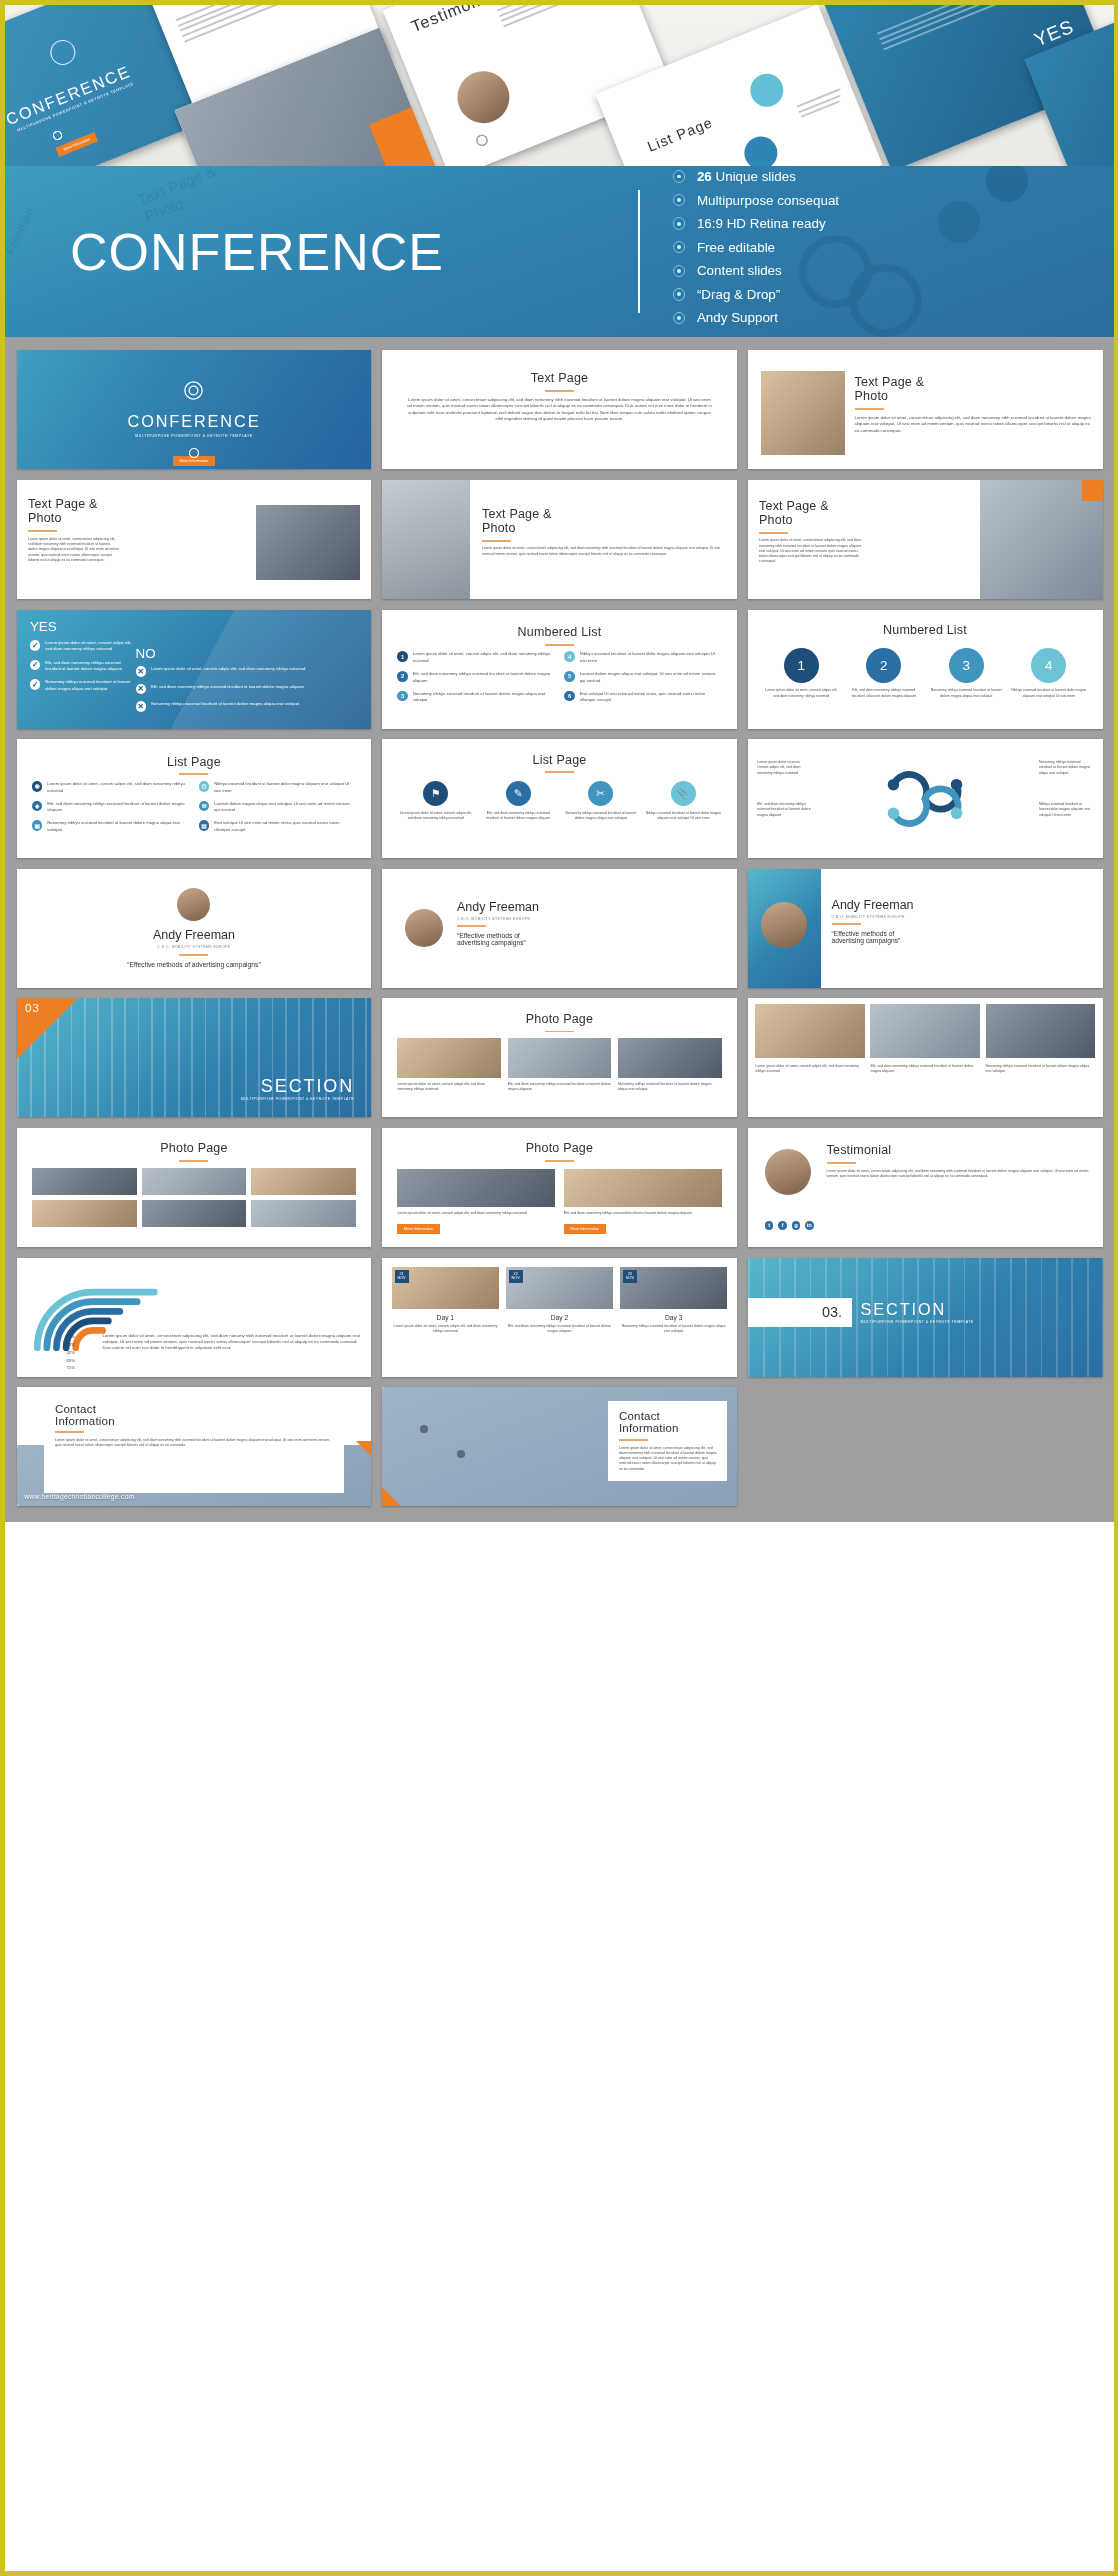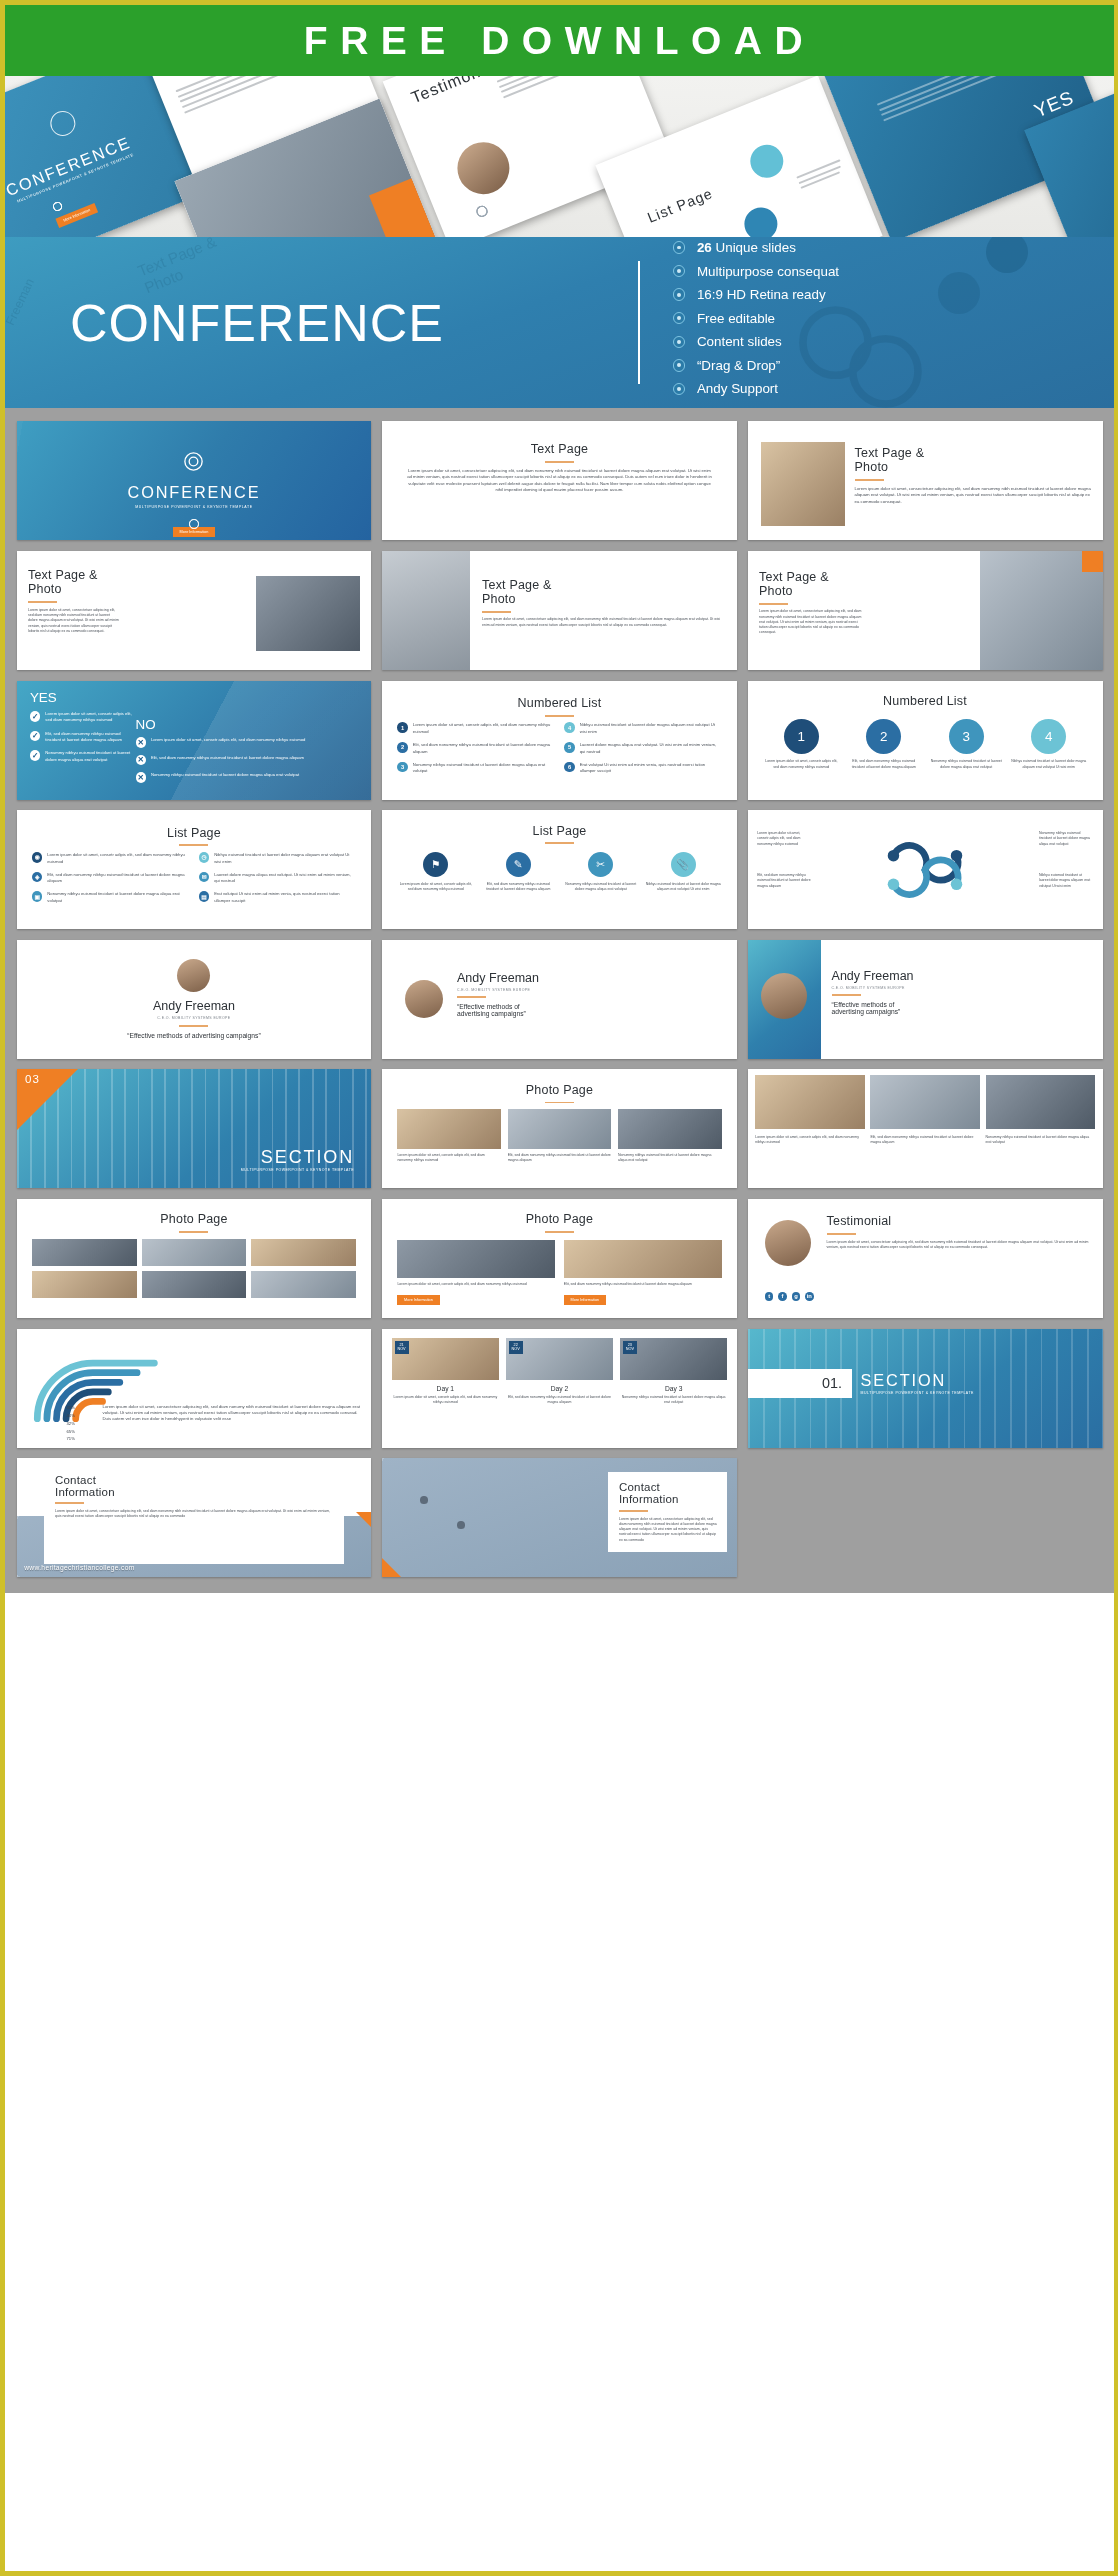--- a/index.html
+++ b/index.html
@@ -204,23 +204,20 @@
     position:absolute; left:8.6px; top:3.8px; color:#fff;
     font-size:11.5px; letter-spacing:1px;
   }
   .bar-chart-svg { display:block; }
 </style>
 </head>
 <body>
 
 <div class="page">
 
-  <div class="banner">
-    <div class="banner-text">FREE DOWNLOAD</div>
-  </div>
 
   <div class="hero-strip">
 
     <div class="mock blue" style="left:-29px;top:-9.6px;width:221px;height:168px;transform:rotate(-22deg);">
       <div class="circ" style="left:86px;top:38px;width:25px;height:25px;border:1.9px solid rgba(255,255,255,.85);"></div>
       <div class="mock-lbl" style="left:21px;top:83px;font-size:16.3px;letter-spacing:1.9px;">CONFERENCE</div>
       <div class="mock-lbl sub-tiny" style="left:27px;top:104px;">MULTIPURPOSE POWERPOINT &amp; KEYNOTE TEMPLATE</div>
       <div style="position:absolute;left:58px;top:121px;display:flex;gap:4.8px;">
         <div class="circ" style="width:8.6px;height:8.6px;border:1px solid rgba(255,255,255,.8);"></div>
         <div class="circ" style="width:8.6px;height:8.6px;border:1px solid rgba(255,255,255,.8);"></div>
@@ -736,21 +733,21 @@
             </div>
             <div style="text-align:center;font-size:6.7px;color:#2d3237;margin-top:4.8px;">Day 3</div>
             <div class="xtiny" style="text-align:center;color:#4a5058;margin-top:2.9px;">Nonummy nibhyu euismod tincidunt ut laoreet dolore magna aliqua erat volutpat</div>
           </div>
         </div>
       </div>
 
       <div class="slide g-teal">
         <div style="position:absolute;inset:0;opacity:.18;background:repeating-linear-gradient(90deg,#ffffff 0 1.9px,transparent 1.9px 15.4px);"></div>
         <div style="position:absolute;left:0;top:40px;width:104px;height:29px;background:#ffffff;display:flex;align-items:center;justify-content:flex-end;padding-right:9.6px;">
-          <span style="font-size:14.4px;color:#2d3237;">01.</span>
+          <span style="font-size:14.4px;color:#2d3237;">03.</span>
         </div>
         <div style="position:absolute;left:113px;top:42px;">
           <div class="wt" style="font-size:16.3px;letter-spacing:1.9px;">SECTION</div>
           <div class="wt xtiny" style="letter-spacing:0.5px;margin-top:1.9px;">MULTIPURPOSE POWERPOINT &amp; KEYNOTE TEMPLATE</div>
         </div>
       </div>
 
       <div class="slide">
         <div class="map-bg" style="position:absolute;left:0;bottom:0;width:100%;height:61px;"></div>
         <div style="position:absolute;left:27px;top:0;right:27px;bottom:13.4px;background:#fff;padding:9.6px 11.5px;">

